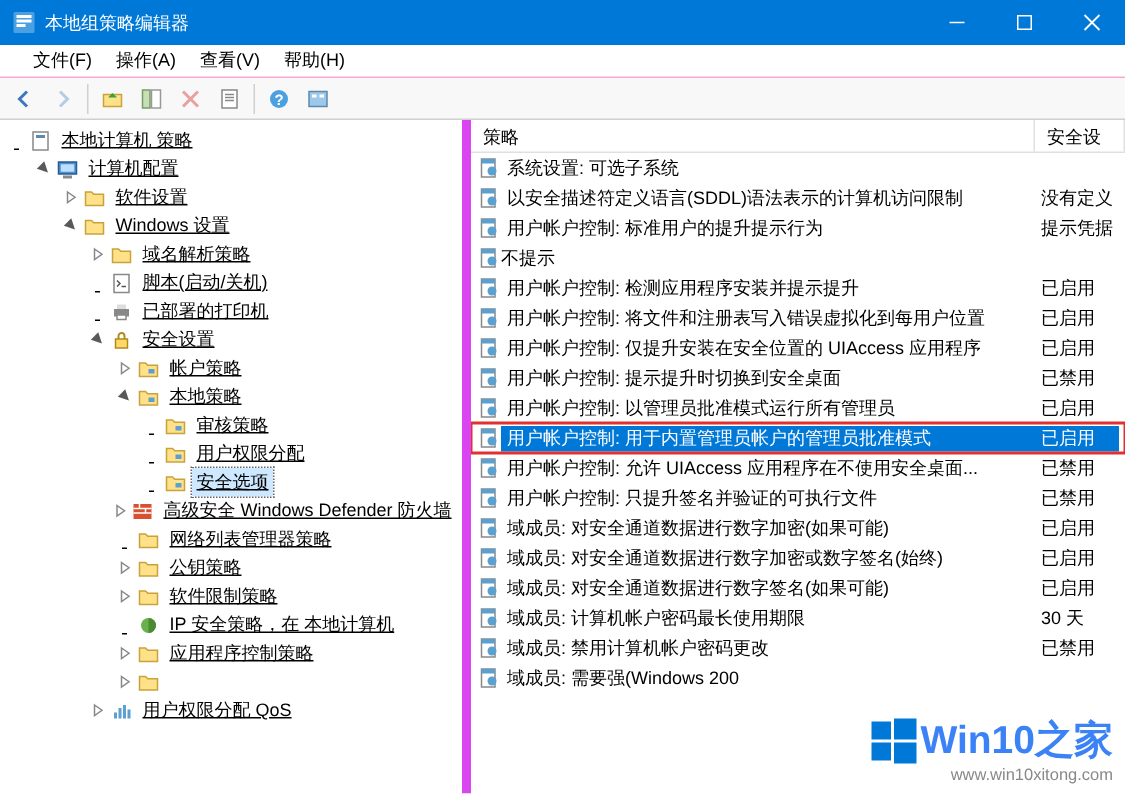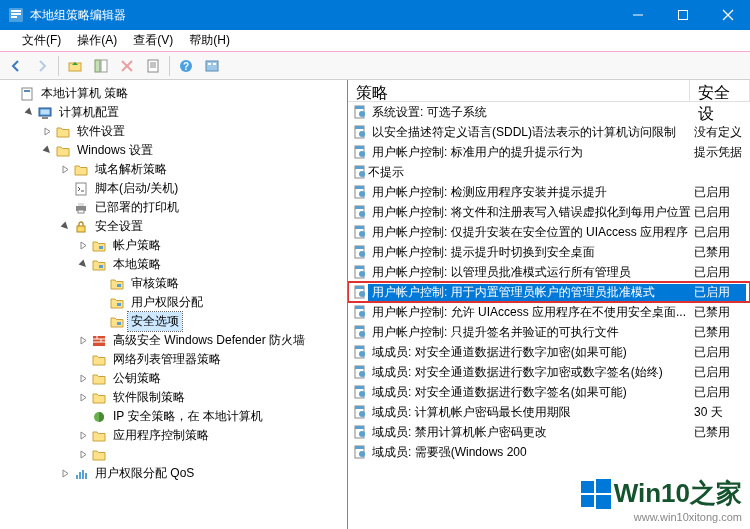--- a/index.html
+++ b/index.html
@@ -12,24 +12,24 @@
 
 .menubar { height: 22px; display: flex; align-items: center; padding: 0 14px; border-bottom: 1px solid #f9a8d4; background: #fff; }
 .menubar .menu { padding: 2px 8px; font-size: 12px; cursor: default; }
 
 .toolbar { height: 28px; display: flex; align-items: center; padding: 1px 4px; border-bottom: 1px solid #d0d0d0; background: #f8f8f8; gap: 2px; }
 .toolbar .tbtn { width: 24px; height: 24px; display: flex; align-items: center; justify-content: center; border: 1px solid transparent; }
 .toolbar .sep { width: 1px; height: 20px; background: #d0d0d0; margin: 0 2px; }
 .toolbar .disabled { opacity: .35; }
 
 .content { display: flex; height: calc(529px - 30px - 22px - 28px); }
-.treepane { width: 348px; border-right: 1px solid #d946ef; overflow: auto; padding: 4px 0; }
+.treepane { width: 314px; border-right: 6px solid #d946ef; overflow: auto; padding: 4px 0; text-decoration: underline; }
 .listpane { flex: 1; overflow: hidden; min-width: 0; }
 
-.listhead { height: 22px; display: flex; border-bottom: 1px solid #e0e0e0; background: #fff; font-size: 16px; }
+.listhead { height: 22px; display: flex; border-bottom: 1px solid #e0e0e0; background: #fff; font-size: 12px; }
 .listhead .col { padding: 3px 8px; border-right: 1px solid #e0e0e0; }
 .listhead .col.name { flex: 1; min-width: 0; }
 .listhead .col.val { width: 60px; }
 
 .listbody { overflow-y: scroll; overflow-x: hidden; height: calc(100% - 22px); }
 .row { height: 20px; display: flex; align-items: center; padding: 0 4px; white-space: nowrap; font-size: 12px; }
 .row .ricon { width: 16px; display: flex; justify-content: center; flex-shrink: 0; }
 .row .rname { flex: 1; min-width: 0; overflow: hidden; padding-left: 4px; }
 .row .rval { width: 52px; flex-shrink: 0; }
 .row.selected { outline: 2px solid #e03030; outline-offset: -1px; }
@@ -52,21 +52,21 @@
 .listbody::-webkit-scrollbar-thumb { background: #c0c0c0; border: 1px solid #a0a0a0; }
 .listbody::-webkit-scrollbar-button { background: #f0f0f0; height: 17px; border: 1px solid #d0d0d0; }
 
 .treepane::-webkit-scrollbar { width: 17px; height: 17px; }
 .treepane::-webkit-scrollbar-track { background: #f0f0f0; }
 .treepane::-webkit-scrollbar-thumb { background: #c0c0c0; }
 .treepane::-webkit-scrollbar-button { background: #f0f0f0; width: 17px; height: 17px; border: 1px solid #d0d0d0; }
 
 
 .watermark { position: absolute; right: 8px; bottom: 6px; text-align: right; pointer-events: none; }
-.watermark .logo { font-size: 26px; font-weight: 700; color: #14532d; display: flex; align-items: center; justify-content: flex-end; gap: 1px; }
+.watermark .logo { font-size: 26px; font-weight: 700; color: #3b82f6; display: flex; align-items: center; justify-content: flex-end; gap: 1px; }
 .watermark .sub { font-size: 11px; color: #888; }
 .w10logo { fill: #0078d7; }
 
 svg { overflow: visible; }
 </style>
 </head>
 <body>
 
 <div class="titlebar">
   <span class="icon">

